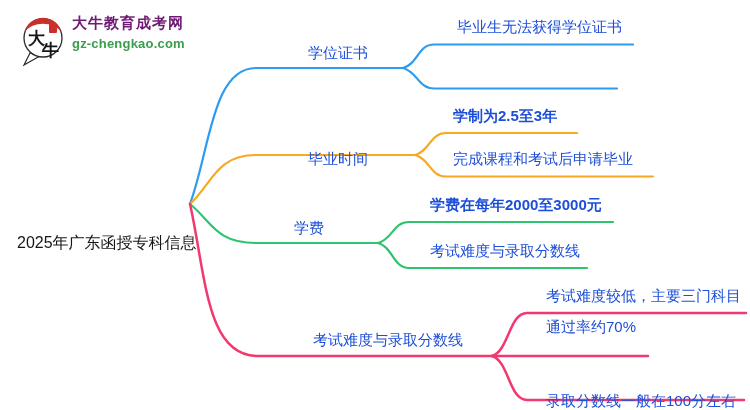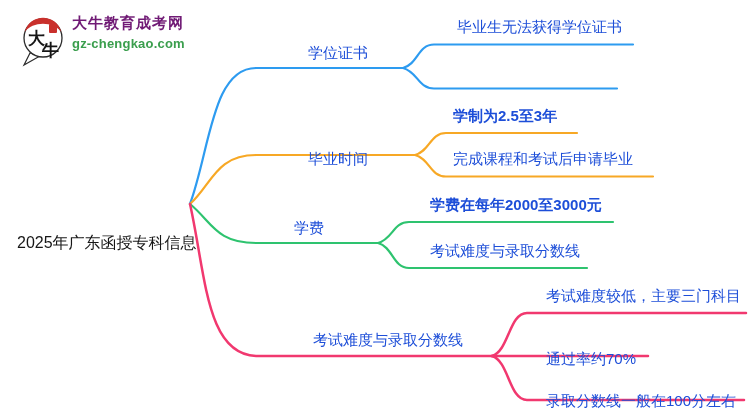--- a/index.html
+++ b/index.html
@@ -69,16 +69,16 @@
   <div class="txt" style="left:308px;top:131px;margin-top:19px;">毕业时间</div>
   <div class="txt" style="left:453px;top:107px;font-weight:bold;">学制为2.5至3年</div>
   <div class="txt" style="left:453px;top:150px;">完成课程和考试后申请毕业</div>
 
   <div class="txt" style="left:294px;top:219px;">学费</div>
   <div class="txt" style="left:430px;top:196px;font-weight:bold;">学费在每年2000至3000元</div>
   <div class="txt" style="left:430px;top:242px;">考试难度与录取分数线</div>
 
   <div class="txt" style="left:313px;top:331px;">考试难度与录取分数线</div>
   <div class="txt" style="left:546px;top:287px;">考试难度较低，主要三门科目</div>
-  <div class="txt" style="left:546px;top:350px;">通过率约70%</div>
+  <div class="txt" style="left:546px;top:318px;">通过率约70%</div>
   <div class="txt" style="left:546px;top:374px;margin-top:18px;">录取分数线一般在100分左右</div>
 
 </div>
 
 </body></html>

